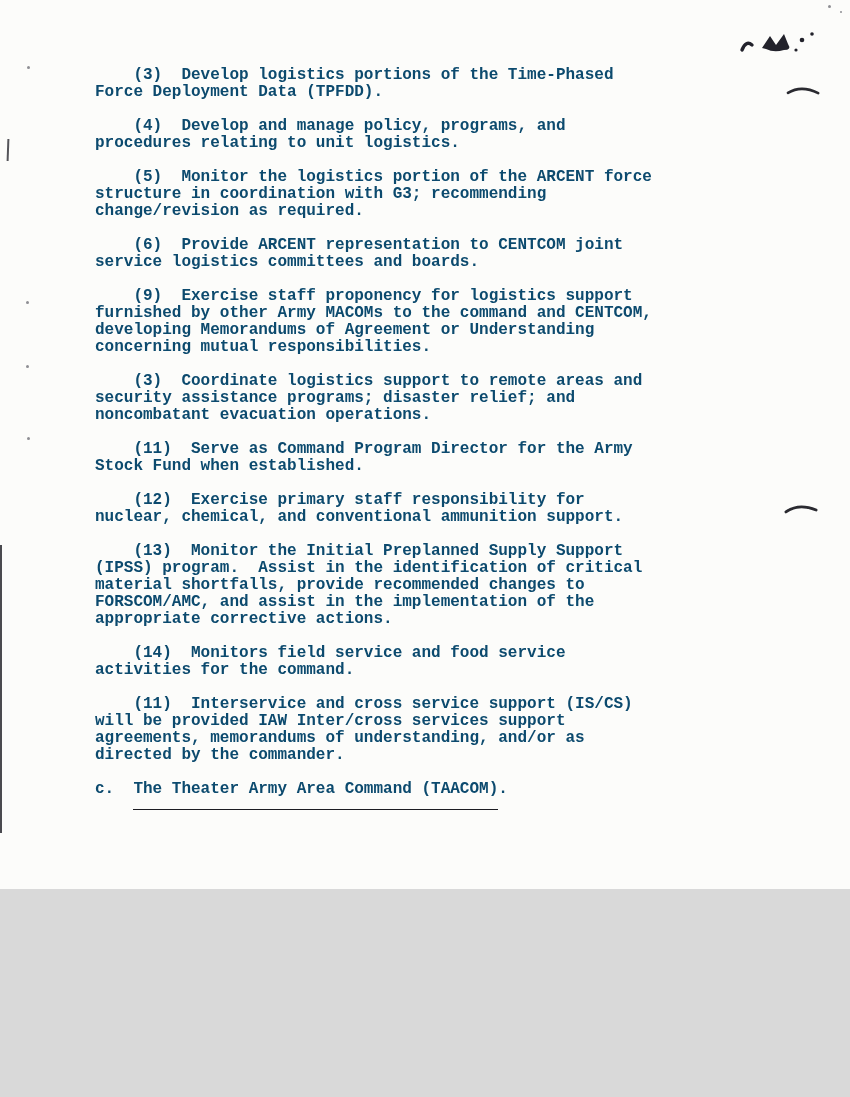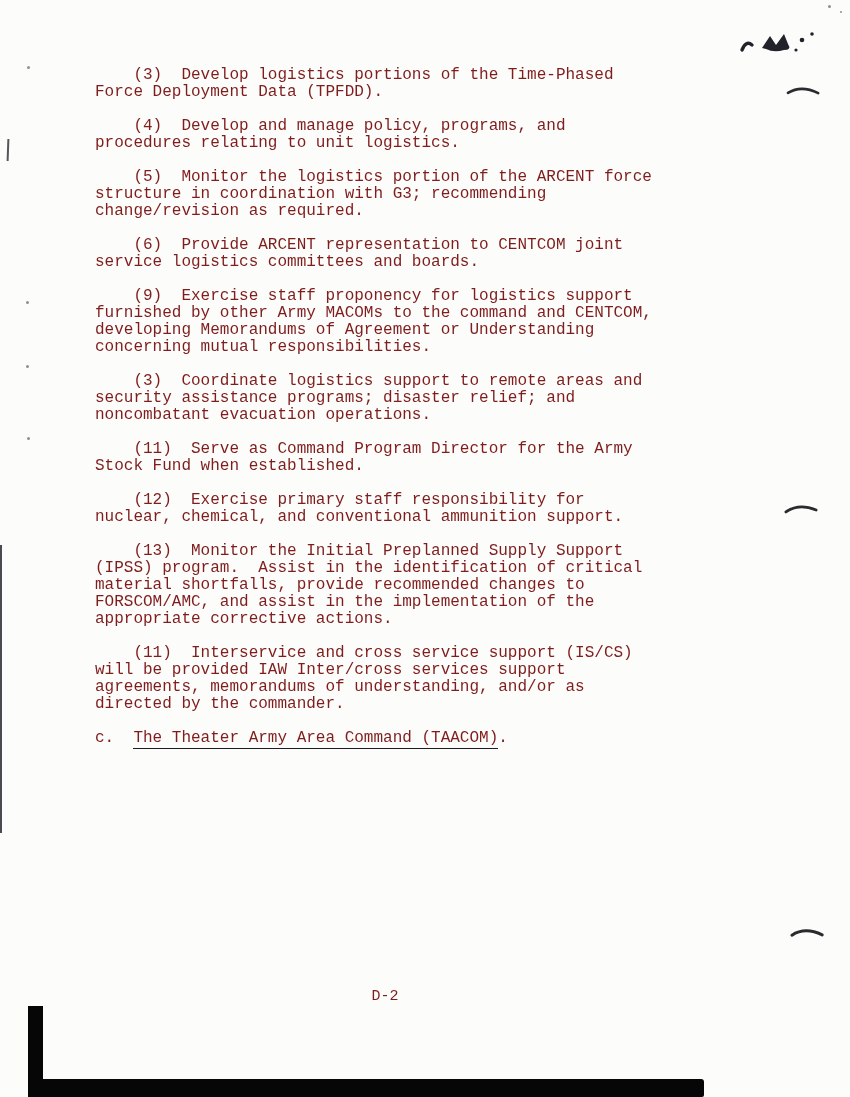--- a/index.html
+++ b/index.html
@@ -1,33 +1,33 @@
 <!DOCTYPE html>
 <html><head>
 <meta charset="utf-8">
 <style>
   html, body { margin:0; padding:0; background:#d9d9d9; }
   .page {
     position:relative;
-    width:850px; height:1097px;
+    width:850px; height:889px;
     margin:0 auto;
     background:#fcfcfa;
     overflow:hidden;
     font-family:"Liberation Mono","DejaVu Sans Mono",monospace;
-    font-weight:400;
-    color:#7f1d1d;
+    font-weight:700;
+    color:#0c4a6e;
   }
   .content { position:absolute; left:95px; top:67px; width:645px; }
   .para {
     white-space:pre;
     font-size:16px;
     line-height:17px;
     margin:0 0 17px 0;
   }
-  .u { border-bottom:1.6px solid #1c1c22; padding-bottom:1px; }
+  .u { border-bottom:1.6px solid #1c1c22; padding-bottom:11px; }
   .page-number {
     position:absolute; left:95px; top:988px; width:580px;
     text-align:center; font-size:15px;
   }
   
   .smudge { position:absolute; left:738px; top:26px; }
   .arc { position:absolute; }
   .arc-a { left:786px; top:83px;  transform:rotate(8deg); }
   .arc-b { left:784px; top:501px; transform:rotate(4deg); }
   .arc-c { left:790px; top:925px; transform:rotate(7deg); }
@@ -81,20 +81,22 @@
 noncombatant evacuation operations.</div>
     <div class="para">    (11)  Serve as Command Program Director for the Army
 Stock Fund when established.</div>
     <div class="para">    (12)  Exercise primary staff responsibility for
 nuclear, chemical, and conventional ammunition support.</div>
     <div class="para">    (13)  Monitor the Initial Preplanned Supply Support
 (IPSS) program.  Assist in the identification of critical
 material shortfalls, provide recommended changes to
 FORSCOM/AMC, and assist in the implementation of the
 appropriate corrective actions.</div>
+    <div class="para">    (14)  Monitors field service and food service
+activities for the command.</div>
     <div class="para">    (11)  Interservice and cross service support (IS/CS)
 will be provided IAW Inter/cross services support
 agreements, memorandums of understanding, and/or as
 directed by the commander.</div>
 
     <div class="para"><span>c.  </span><span class="u">The Theater Army Area Command (TAACOM)</span><span>.</span></div>
 
   </div>
 
   <div class="page-number">D-2</div>

